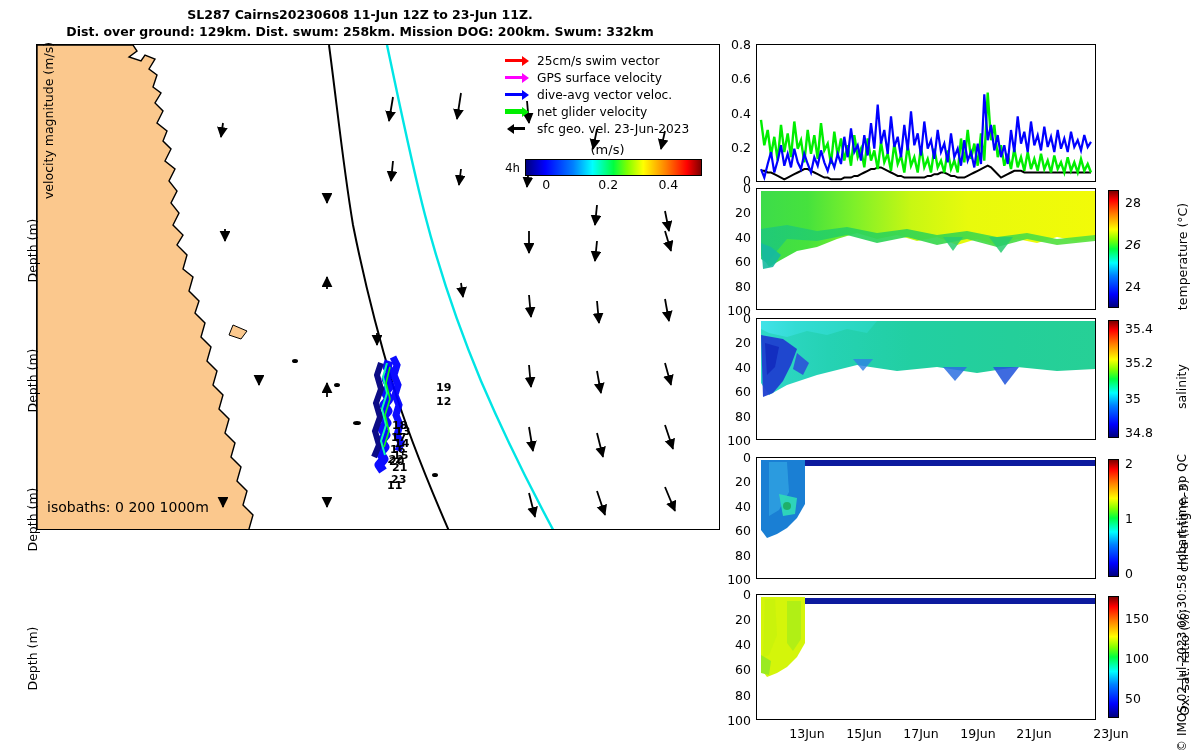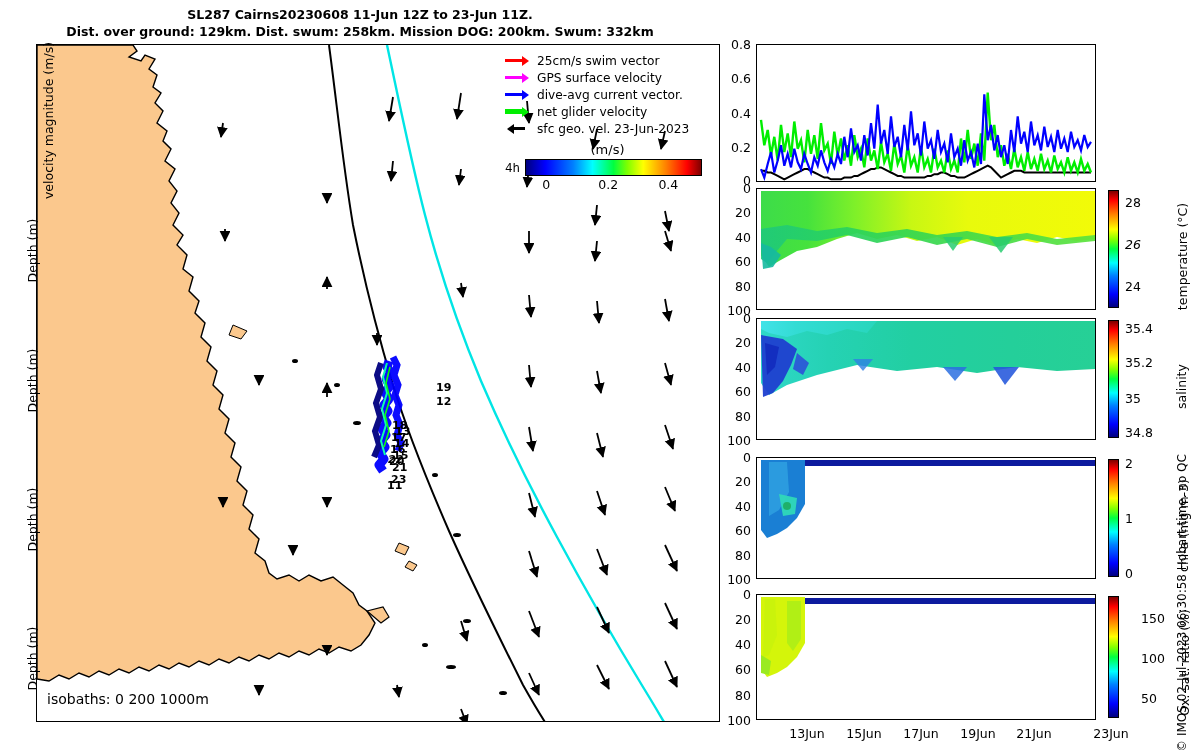--- a/index.html
+++ b/index.html
@@ -3,21 +3,21 @@
 <meta charset="utf-8">
 <style>
   html,body{margin:0;padding:0;background:#ffffff;}
   body{width:1200px;height:750px;position:relative;overflow:hidden;
        font-family:"DejaVu Sans","Liberation Sans",sans-serif;color:#000;}
   .abs{position:absolute;}
   .ttl{position:absolute;left:0;top:6px;width:720px;text-align:center;
        font-size:12.5px;font-weight:bold;line-height:17px;}
 
   
-  #map-panel{position:absolute;left:36px;top:44px;width:684px;height:678px;
+  #map-panel{position:absolute;left:36px;top:44px;width:684px;height:486px;
              border:1.4px solid #000;background:#ffffff;box-sizing:border-box;overflow:hidden;}
   .isob{position:absolute;left:10px;bottom:14px;font-size:14px;}
 
   
   #map-legend{position:absolute;left:505px;top:52px;width:205px;font-size:12.2px;}
   .lgrow{display:flex;align-items:center;height:17px;}
   .lgkey{width:26px;height:10px;margin-right:6px;flex:none;position:relative;}
   .lgkey i{position:absolute;left:0;top:3.5px;width:20px;height:3px;display:block;}
   .lgkey b{position:absolute;right:2px;top:0.5px;width:0;height:0;
            border-top:5px solid transparent;border-bottom:5px solid transparent;}
@@ -205,21 +205,21 @@
       <i style="background:#ff00ff"></i>
         <b style="border-left:7px solid #ff00ff"></b>
       </span>
     <span>GPS surface velocity</span>
   </div>
   <div class="lgrow">
     <span class="lgkey">
       <i style="background:#0000ff"></i>
         <b style="border-left:7px solid #0000ff"></b>
       </span>
-    <span>dive-avg current vector.</span>
+    <span>dive-avg vector veloc.</span>
   </div>
   <div class="lgrow">
     <span class="lgkey">
       <i style="background:#00ee00;height:5px;top:2.5px"></i>
         <b style="border-left:7px solid #00ee00"></b>
       </span>
     <span>net glider velocity</span>
   </div>
   <div class="lgrow">
     <span class="lgkey">
@@ -384,21 +384,21 @@
 <div class="rylab" style="left:-23px;top:651px;width:110px;">Depth (m)</div>
 <div class="abs" style="left:756px;top:594px;width:0;height:126px;">
   <div class="rytick" style="top:0px;">0</div>
   <div class="rytick" style="top:25px;">20</div>
   <div class="rytick" style="top:50px;">40</div>
   <div class="rytick" style="top:75px;">60</div>
   <div class="rytick" style="top:101px;">80</div>
   <div class="rytick" style="top:126px;">100</div>
 </div>
 <div class="cbv" style="left:1108px;top:596px;height:122px;"></div>
-<div class="abs" style="left:1108px;top:596px;width:11px;height:118px;padding-left:16px;">
+<div class="abs" style="left:1108px;top:596px;width:11px;height:118px;">
   <div class="cbvtick" style="top:22px;">150</div>
   <div class="cbvtick" style="top:62px;">100</div>
   <div class="cbvtick" style="top:102px;">50</div>
 </div>
 <div class="cbvlab" style="left:1114px;top:655px;width:140px;">Ox. sat. ratio (%)</div>
 
 <div class="abs" style="left:756px;top:720px;width:340px;height:1px;">
   <div class="xdate" style="left:51px;">13Jun</div>
   <div class="xdate" style="left:108px;">15Jun</div>
   <div class="xdate" style="left:165px;">17Jun</div>

